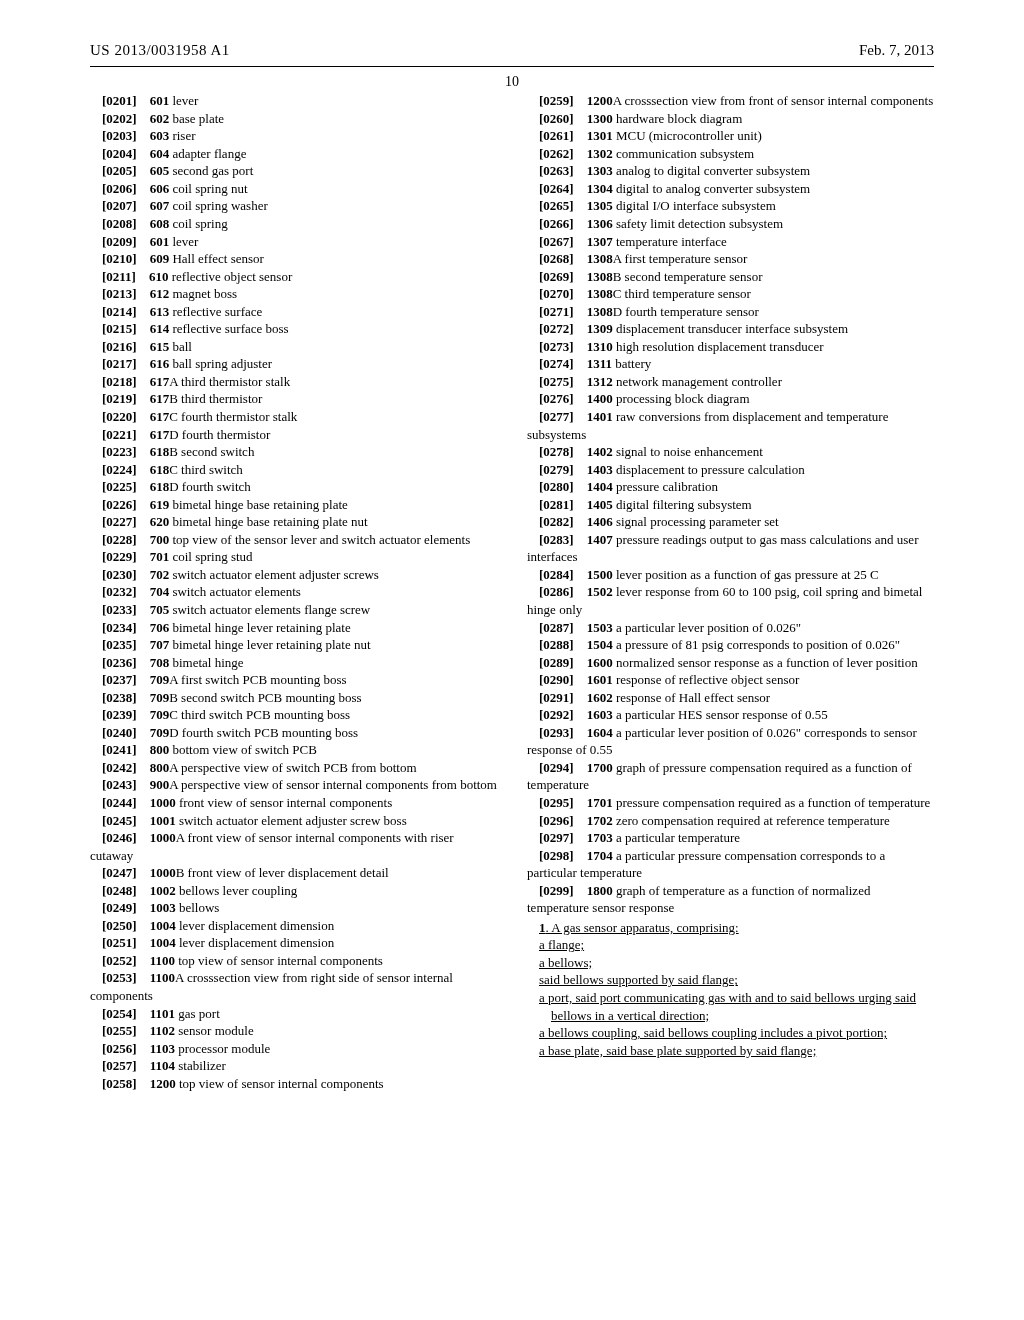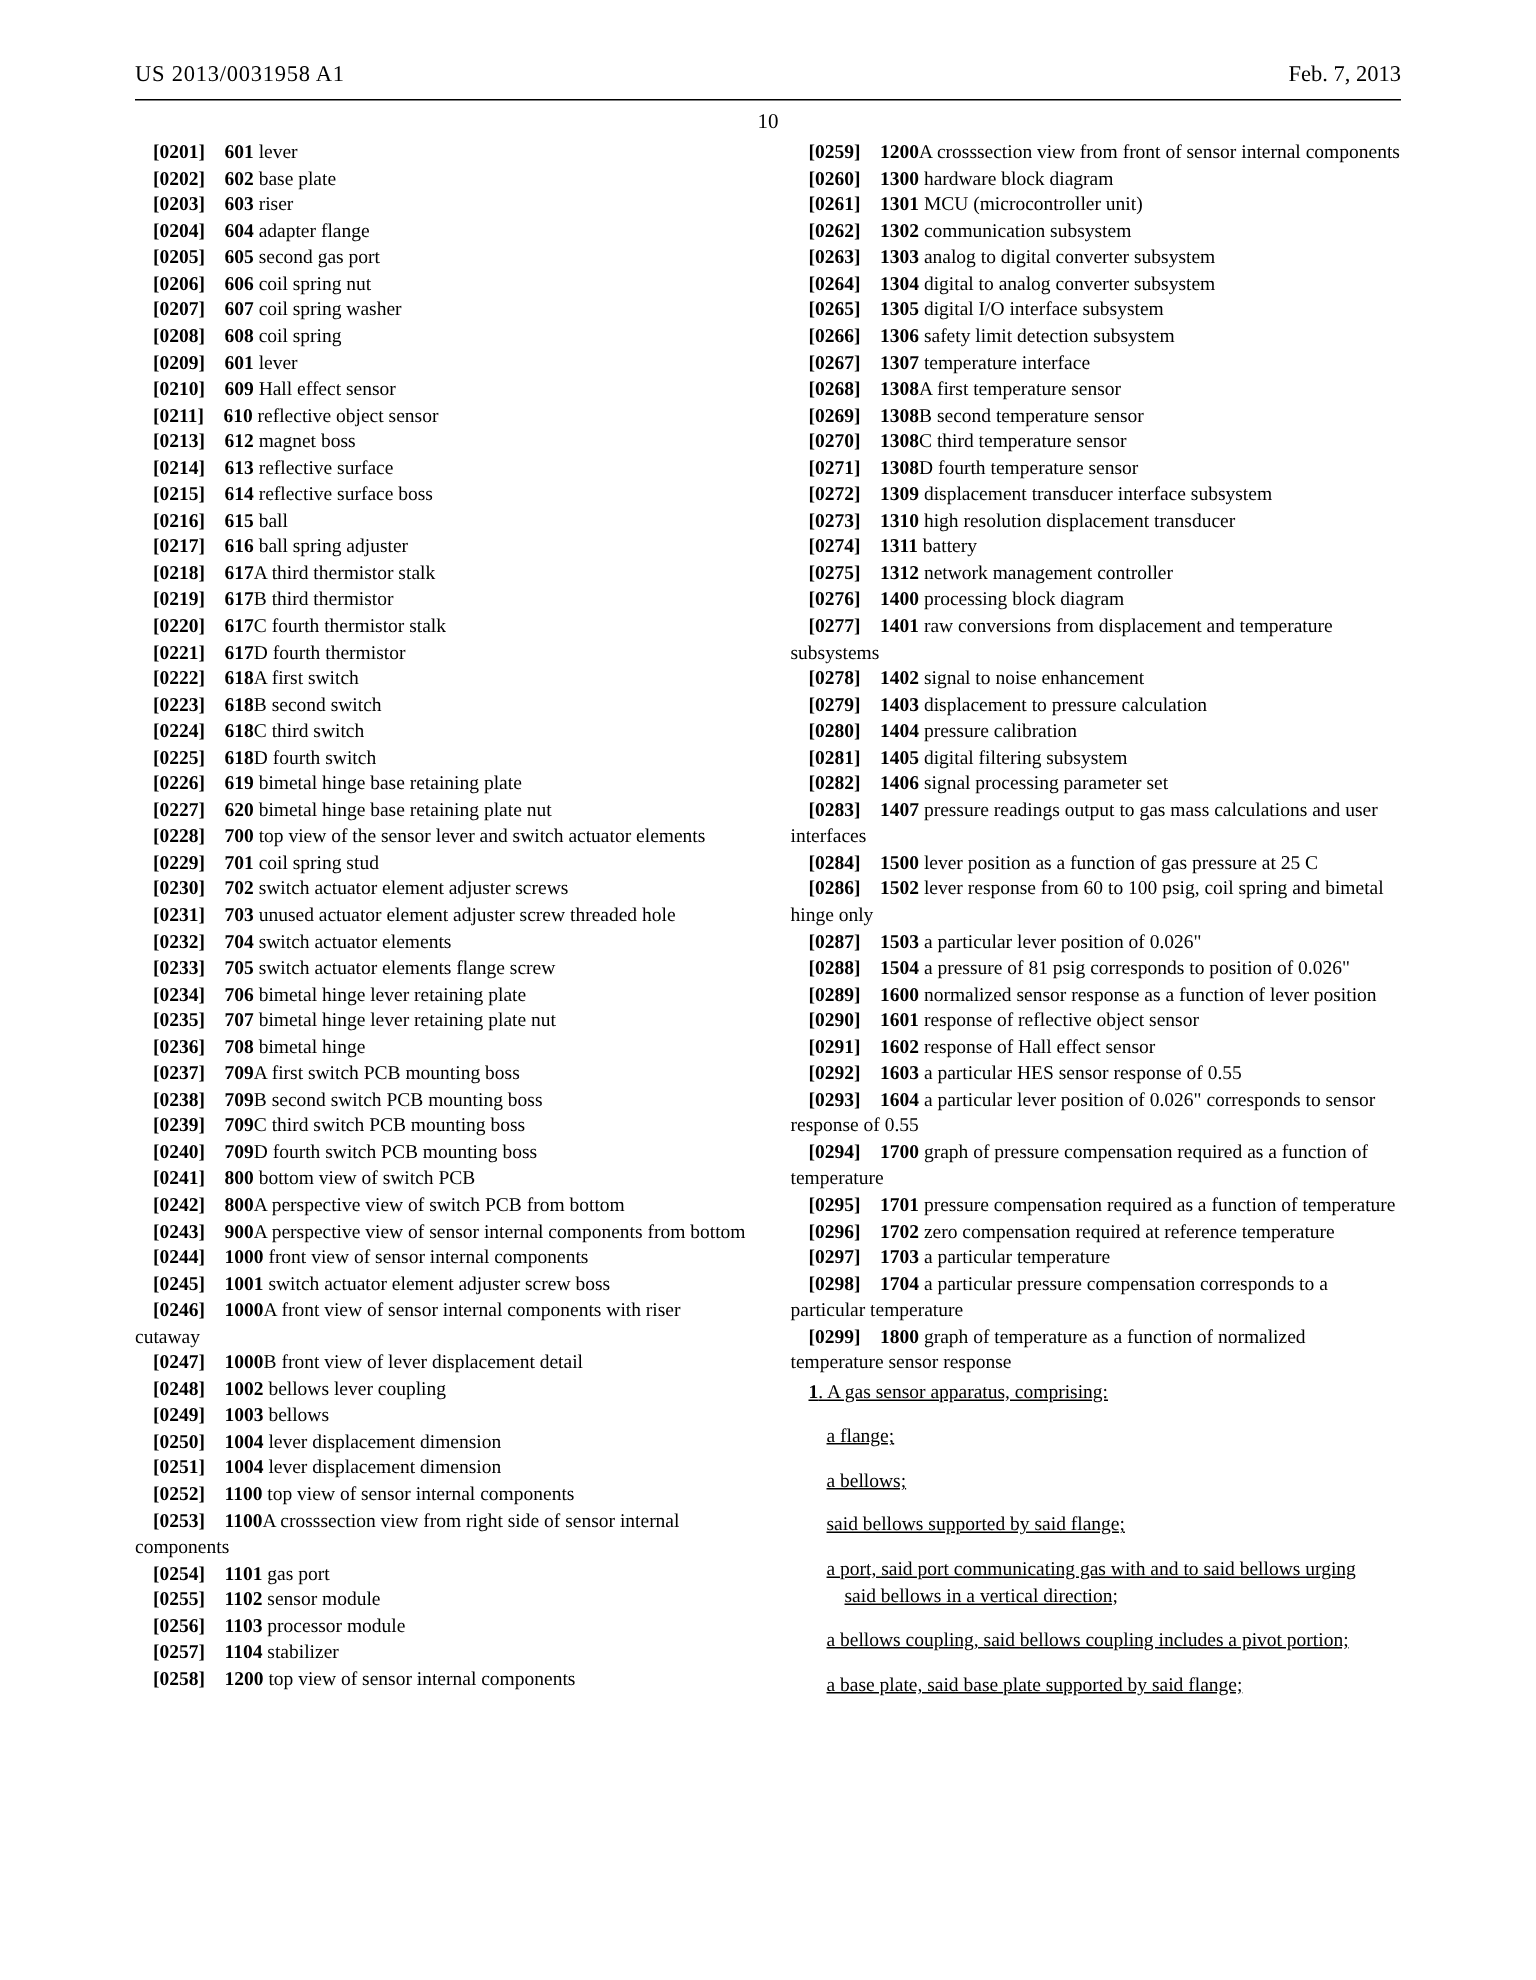--- a/index.html
+++ b/index.html
@@ -63,21 +63,21 @@
     margin-top: 2px;
     text-decoration: underline;
   }
   .claim-line {
     text-indent: 12px;
     margin: 0;
   }
   .claim-sub {
     padding-left: 24px;
     text-indent: -12px;
-    margin: 12px;
+    margin: 0;
   }
 </style>
 </head>
 <body>
 
 <div class="page">
 
   <div class="header">
     <div class="header-left">US 2013/0031958 A1</div>
     <div class="header-right">Feb. 7, 2013</div>
@@ -100,30 +100,28 @@
         <p class="para"><span class="pnum">[0211]</span> <span class="ref">610</span><span> reflective object sensor</span></p>
         <p class="para"><span class="pnum">[0213]</span> <span class="ref">612</span><span> magnet boss</span></p>
         <p class="para"><span class="pnum">[0214]</span> <span class="ref">613</span><span> reflective surface</span></p>
         <p class="para"><span class="pnum">[0215]</span> <span class="ref">614</span><span> reflective surface boss</span></p>
         <p class="para"><span class="pnum">[0216]</span> <span class="ref">615</span><span> ball</span></p>
         <p class="para"><span class="pnum">[0217]</span> <span class="ref">616</span><span> ball spring adjuster</span></p>
         <p class="para"><span class="pnum">[0218]</span> <span class="ref">617</span><span>A third thermistor stalk</span></p>
         <p class="para"><span class="pnum">[0219]</span> <span class="ref">617</span><span>B third thermistor</span></p>
         <p class="para"><span class="pnum">[0220]</span> <span class="ref">617</span><span>C fourth thermistor stalk</span></p>
         <p class="para"><span class="pnum">[0221]</span> <span class="ref">617</span><span>D fourth thermistor</span></p>
-        <p class="para"><span class="pnum">[0222]</span> <span class="ref">618</span><span>A first switch</span></p>
         <p class="para"><span class="pnum">[0223]</span> <span class="ref">618</span><span>B second switch</span></p>
         <p class="para"><span class="pnum">[0224]</span> <span class="ref">618</span><span>C third switch</span></p>
         <p class="para"><span class="pnum">[0225]</span> <span class="ref">618</span><span>D fourth switch</span></p>
         <p class="para"><span class="pnum">[0226]</span> <span class="ref">619</span><span> bimetal hinge base retaining plate</span></p>
         <p class="para"><span class="pnum">[0227]</span> <span class="ref">620</span><span> bimetal hinge base retaining plate nut</span></p>
         <p class="para"><span class="pnum">[0228]</span> <span class="ref">700</span><span> top view of the sensor lever and switch actuator elements</span></p>
         <p class="para"><span class="pnum">[0229]</span> <span class="ref">701</span><span> coil spring stud</span></p>
         <p class="para"><span class="pnum">[0230]</span> <span class="ref">702</span><span> switch actuator element adjuster screws</span></p>
-        <p class="para"><span class="pnum">[0231]</span> <span class="ref">703</span><span> unused actuator element adjuster screw threaded hole</span></p>
         <p class="para"><span class="pnum">[0232]</span> <span class="ref">704</span><span> switch actuator elements</span></p>
         <p class="para"><span class="pnum">[0233]</span> <span class="ref">705</span><span> switch actuator elements flange screw</span></p>
         <p class="para"><span class="pnum">[0234]</span> <span class="ref">706</span><span> bimetal hinge lever retaining plate</span></p>
         <p class="para"><span class="pnum">[0235]</span> <span class="ref">707</span><span> bimetal hinge lever retaining plate nut</span></p>
         <p class="para"><span class="pnum">[0236]</span> <span class="ref">708</span><span> bimetal hinge</span></p>
         <p class="para"><span class="pnum">[0237]</span> <span class="ref">709</span><span>A first switch PCB mounting boss</span></p>
         <p class="para"><span class="pnum">[0238]</span> <span class="ref">709</span><span>B second switch PCB mounting boss</span></p>
         <p class="para"><span class="pnum">[0239]</span> <span class="ref">709</span><span>C third switch PCB mounting boss</span></p>
         <p class="para"><span class="pnum">[0240]</span> <span class="ref">709</span><span>D fourth switch PCB mounting boss</span></p>
         <p class="para"><span class="pnum">[0241]</span> <span class="ref">800</span><span> bottom view of switch PCB</span></p>

